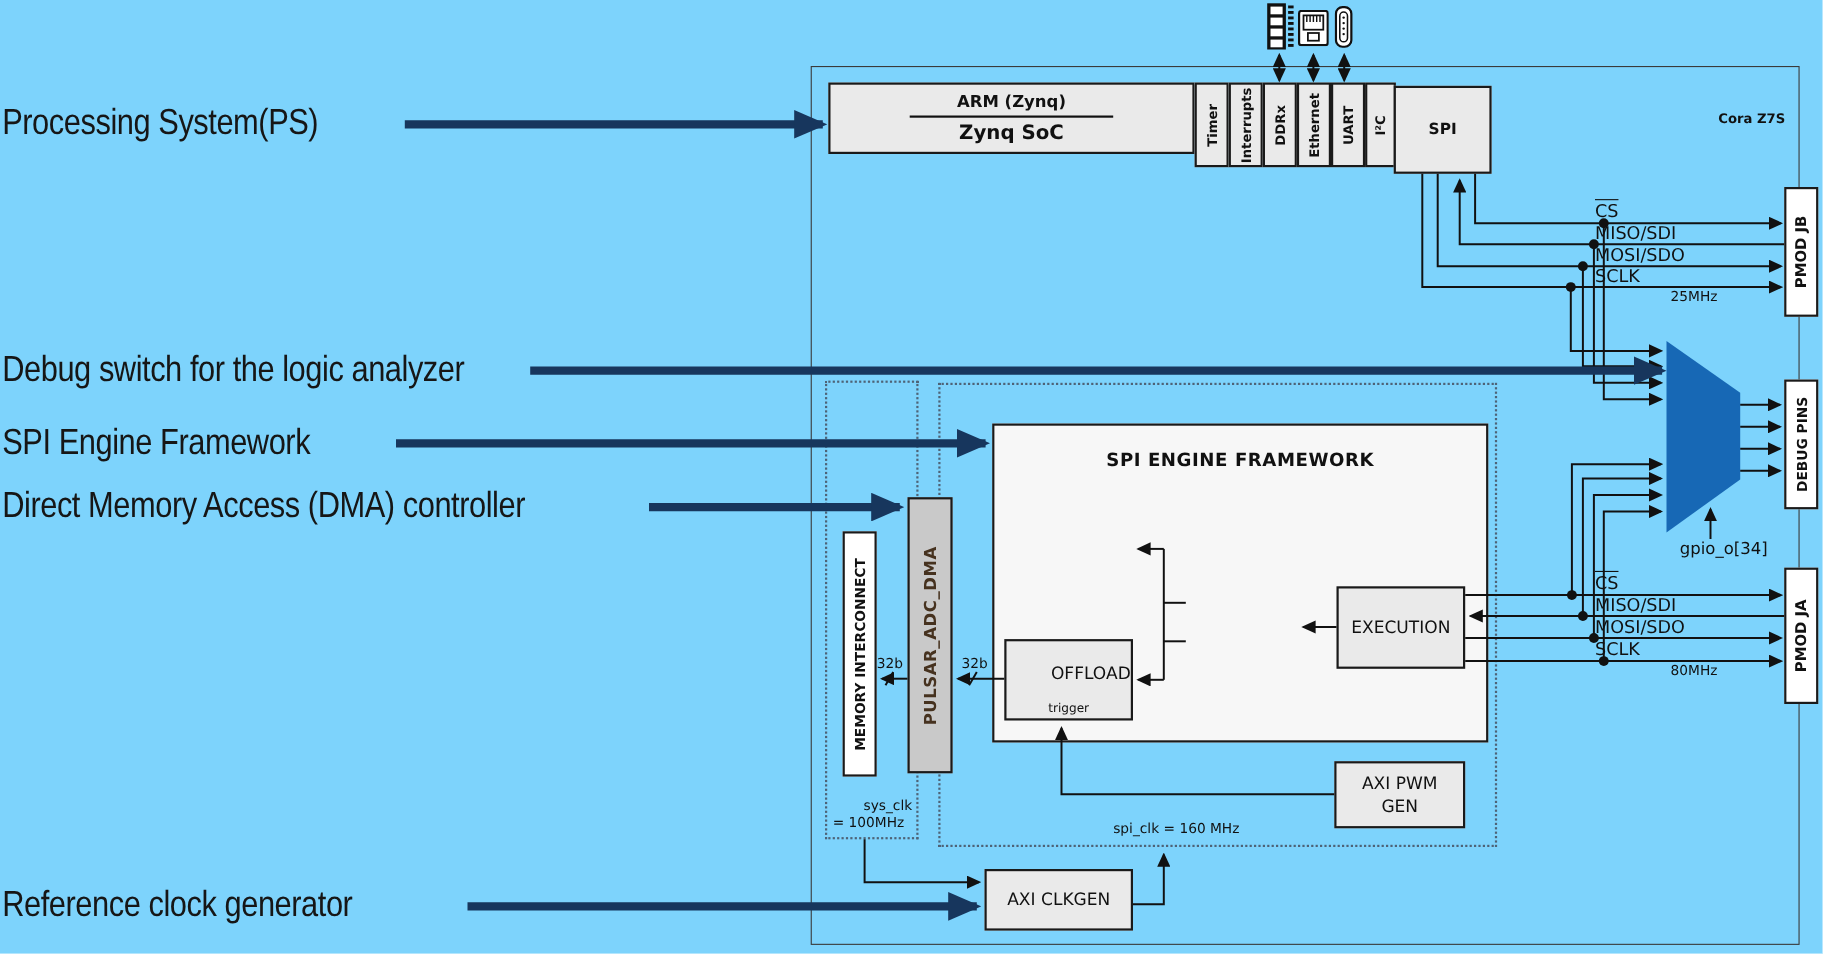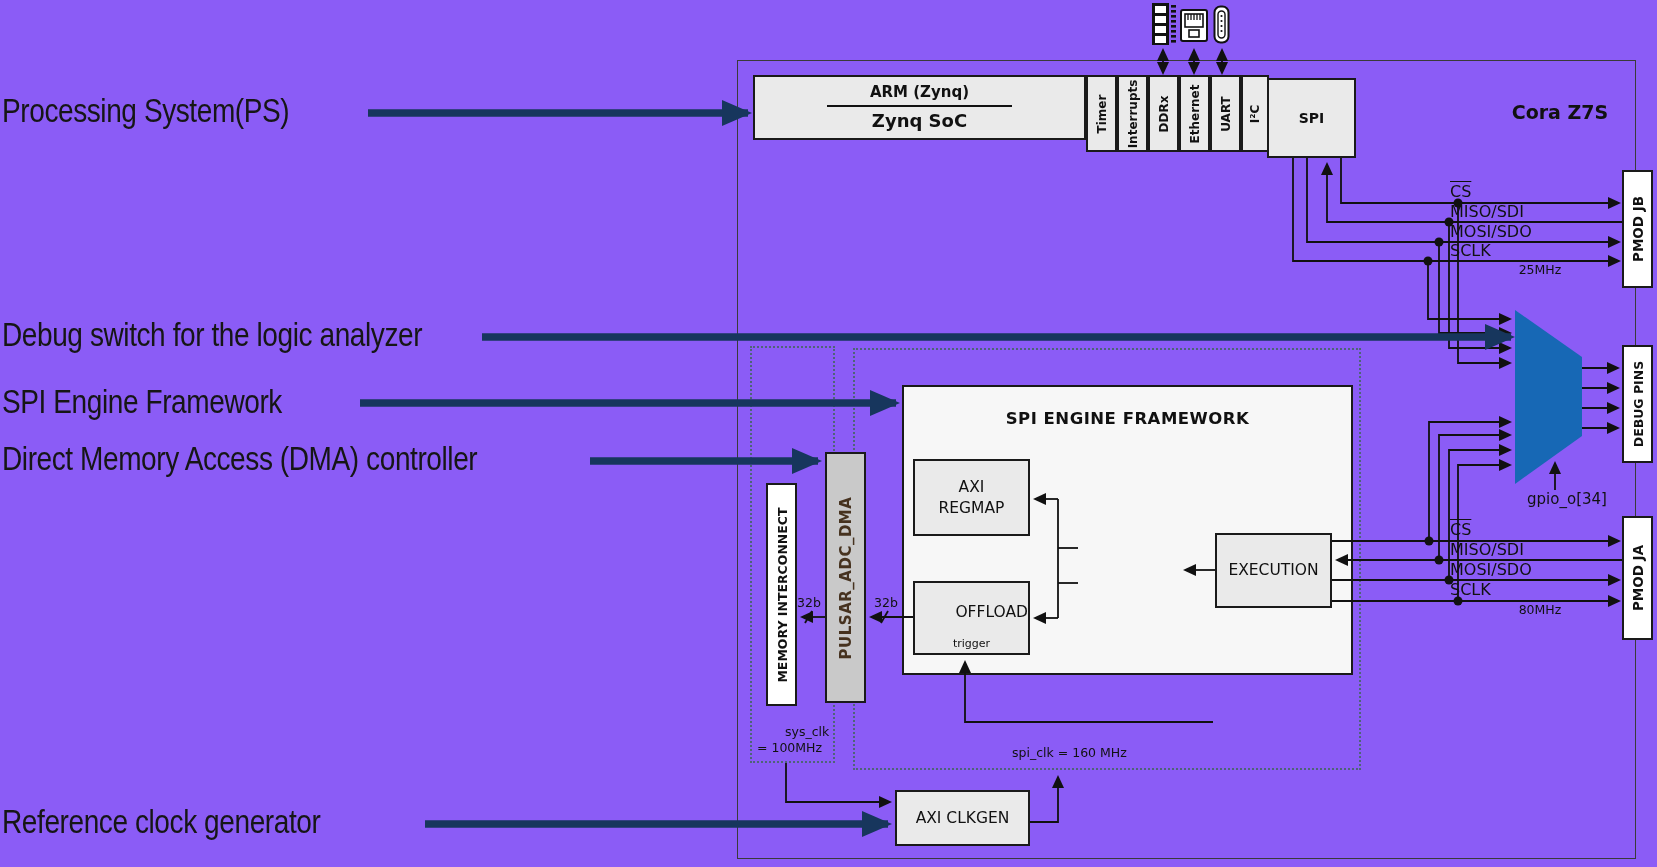--- a/index.html
+++ b/index.html
@@ -1,16 +1,16 @@
 <!DOCTYPE html>
 <html><head>
 <meta charset="utf-8">
 <style>
   html,body{margin:0;padding:0;background:#fff;}
-  #stage{position:relative;width:1657px;height:867px;background:#8b5cf6;overflow:hidden;
+  #stage{position:relative;width:1657px;height:867px;background:#7dd3fc;overflow:hidden;
          font-family:"DejaVu Sans","Liberation Sans",sans-serif;color:#111;}
   .abs{position:absolute;}
   
   .ann{position:absolute;font-family:"Liberation Sans",sans-serif;font-size:33px;font-weight:400;
        color:#161616;white-space:nowrap;letter-spacing:-0.5px;transform:scaleX(.85);transform-origin:0 50%;}
   
   .blk{position:absolute;background:#eaeaea;border:2px solid #1a1a1a;box-sizing:border-box;
        display:flex;align-items:center;justify-content:center;text-align:center;
        font-size:15.5px;line-height:1.3;color:#111;}
   
@@ -29,21 +29,21 @@
 
 <div id="stage">
 
   <div class="ann" style="left:2px;top:92px;">Processing System(PS)</div>
   <div class="ann" style="left:2px;top:316px;">Debug switch for the logic analyzer</div>
   <div class="ann" style="left:2px;top:383px;">SPI Engine Framework</div>
   <div class="ann" style="left:2px;top:440px;">Direct Memory Access (DMA) controller</div>
   <div class="ann" style="left:2px;top:803px;">Reference clock generator</div>
 
   <div class="board" style="left:737px;top:60px;width:899px;height:799px;"></div>
-  <div class="abs" style="left:1497px;top:101px;width:126px;text-align:center;font-weight:bold;font-size:19px;">Cora Z7S</div>
+  <div class="abs" style="left:1497px;top:101px;width:126px;text-align:right;font-weight:bold;font-size:12px;">Cora Z7S</div>
 
   <div class="dashed" style="left:750px;top:346px;width:85px;height:417px;"></div>
   <div class="dashed" style="left:853px;top:348px;width:508px;height:422px;"></div>
 
   <div class="abs" style="left:1151px;top:2px;">
     <svg width="26" height="44" viewBox="0 0 26 44">
       <rect x="1" y="1" width="17" height="42" fill="#111"></rect>
       <rect x="4" y="4" width="11" height="7" fill="#fff"></rect>
       <rect x="4" y="14" width="11" height="7" fill="#fff"></rect>
       <rect x="4" y="24" width="11" height="7" fill="#fff"></rect>
@@ -125,32 +125,32 @@
   <div class="sig" style="left:1450px;top:542px;width:180px;">MISO/SDI</div>
   <div class="sig" style="left:1450px;top:562px;width:180px;">MOSI/SDO</div>
   <div class="sig" style="left:1450px;top:582px;width:180px;">SCLK</div>
   <div class="sm" style="left:1450px;top:603px;width:180px;text-align:center;">80MHz</div>
 
   <div class="abs" style="left:1507px;top:490px;width:120px;text-align:center;font-size:15px;">gpio_o[34]</div>
 
   <div class="abs" style="left:902px;top:385px;width:451px;height:290px;background:#f7f7f7;border:2px solid #1a1a1a;box-sizing:border-box;">
     <div style="position:absolute;left:0;top:22px;width:100%;text-align:center;font-weight:bold;font-size:16.5px;letter-spacing:.5px;">SPI ENGINE FRAMEWORK</div>
   </div>
-  <div class="blk" style="left:913px;top:459px;width:117px;height:77px;">
-    <div>
-        <div>AXI</div>
-         <div>REGMAP</div>
-      </div>
-  </div>
   <div class="blk" style="left:913px;top:581px;width:117px;height:74px;justify-content:flex-end;">
     <span style="position:relative;top:-6px;">OFFLOAD</span>
     <span style="position:absolute;left:0;bottom:2px;width:100%;font-size:11px;">trigger</span>
   </div>
   <div class="blk" style="left:1215px;top:533px;width:117px;height:75px;">EXECUTION</div>
 
+  <div class="blk" style="left:1213px;top:692px;width:119px;height:61px;">
+    <div>
+        <div>AXI PWM</div>
+         <div>GEN</div>
+      </div>
+  </div>
   <div class="blk" style="left:895px;top:790px;width:135px;height:56px;">AXI CLKGEN</div>
 
   <div class="vbox" style="left:766px;top:483px;width:31px;height:223px;background:#fff;">
     <span style="font-size:12.5px;">MEMORY INTERCONNECT</span>
     </div>
   <div class="vbox" style="left:825px;top:452px;width:41px;height:251px;background:#c9c9c9;border-width:2.5px;">
     <span style="font-size:15px;letter-spacing:.5px;color:#46321f;">PULSAR_ADC_DMA</span>
     </div>
 
   <div class="sm" style="left:794px;top:596px;width:30px;text-align:center;">32b</div>

